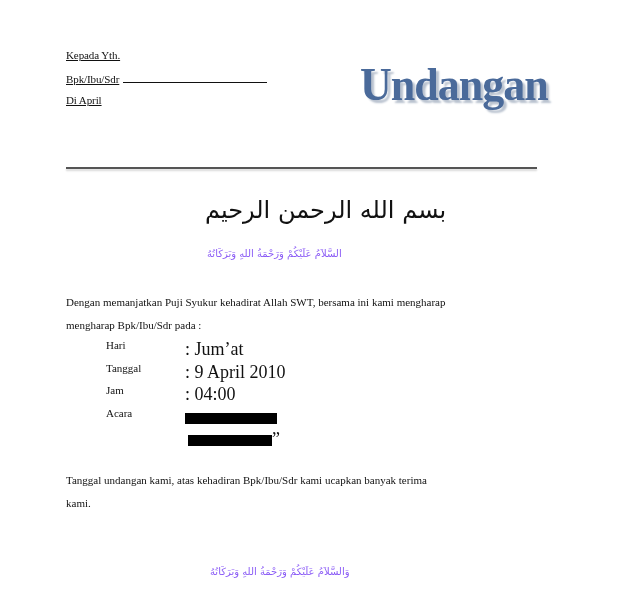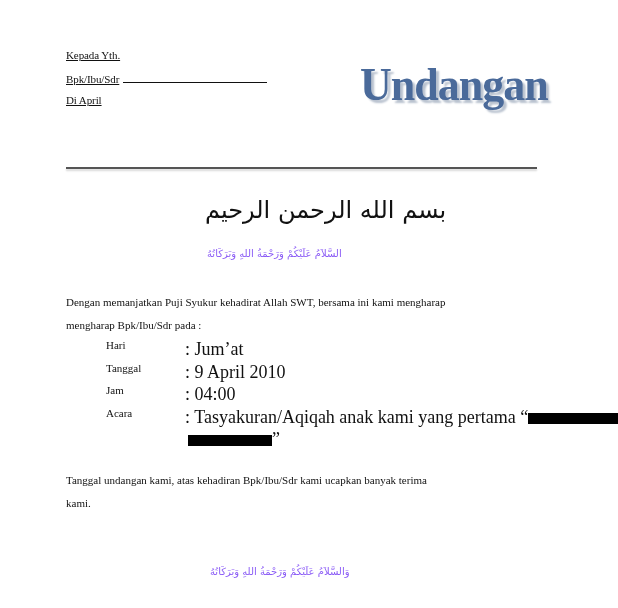--- a/index.html
+++ b/index.html
@@ -95,21 +95,21 @@
 <div class="abs detail-value" style="top:339px;">: Jum’at</div>
 
 <div class="abs detail-label" style="top:362px;">Tanggal</div>
 <div class="abs detail-value" style="top:362px;">: 9 April 2010</div>
 
 <div class="abs detail-label" style="top:384px;text-align:right;">Jam</div>
 <div class="abs detail-value" style="top:384px;">: 04:00</div>
 
 <div class="abs detail-label" style="top:407px;">Acara</div>
 <div class="abs detail-value" style="top:407px;">
-  <span>: Tasyakuran/Aqiqah anak kami yang pertama “</span><span class="redact" style="width:92px;"></span>
+  <span class="redact" style="width:92px;"></span>
 </div>
 <div class="abs detail-value" style="top:429px; left:188px;">
   <span class="redact" style="width:84px;"></span><span>”</span>
 </div>
 
 <div class="abs para" style="top:474px;">Tanggal undangan kami, atas kehadiran Bpk/Ibu/Sdr kami ucapkan banyak terima</div>
 <div class="abs para" style="top:497px;">kami.</div>
 
 <div class="abs salam" style="left:210px; top:542px;margin-top:24px;">وَالسَّلاَمُ عَلَيْكُمْ وَرَحْمَةُ اللهِ وَبَرَكَاتُهُ</div>
 

